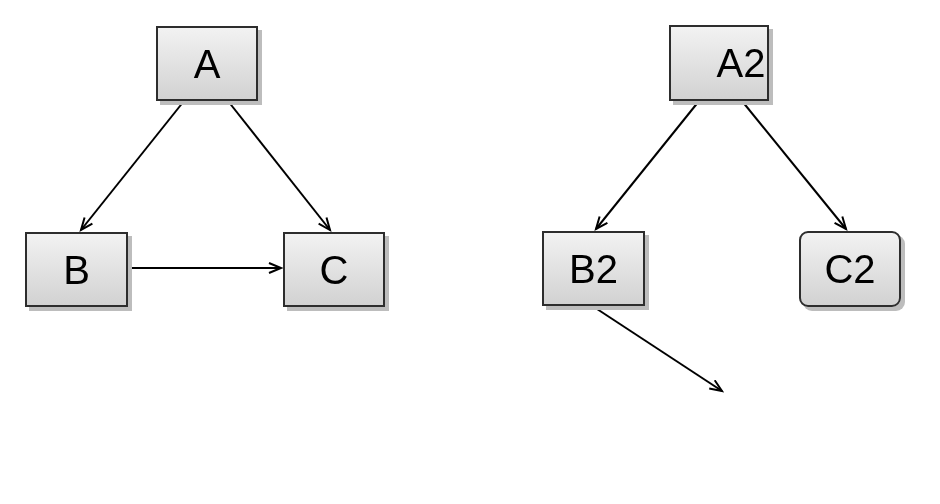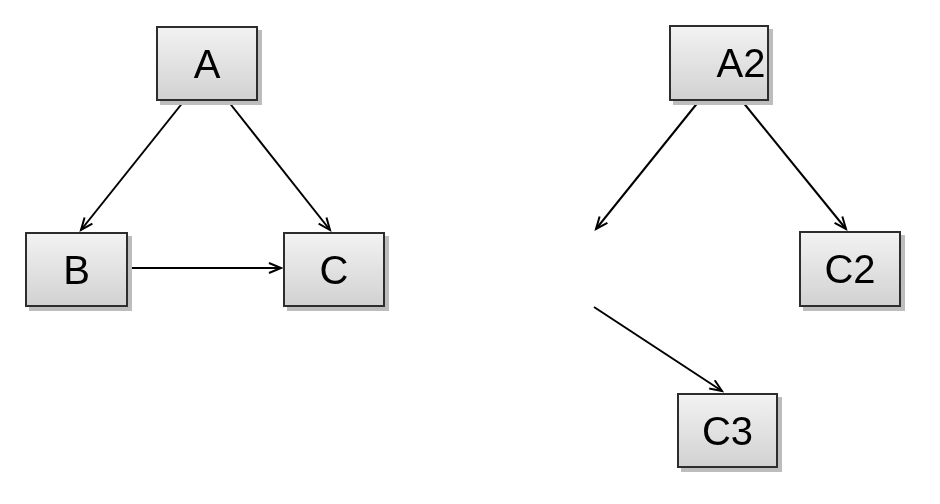--- a/index.html
+++ b/index.html
@@ -66,19 +66,19 @@
     </div>
     <div class="node" style="left: 25px; top: 232px; width: 103px; height: 75px;">
       <span class="node-label">B</span>
     </div>
     <div class="node" style="left: 283px; top: 232px; width: 102px; height: 75px;">
       <span class="node-label">C</span>
     </div>
     <div class="node" style="left: 669px; top: 25px; width: 100px; height: 76px; padding-left: 44px;">
       <span class="node-label">A2</span>
     </div>
-    <div class="node" style="left: 799px; top: 231px; width: 102px; height: 76px;">
+    <div class="node" style="left: 542px; top: 231px; width: 103px; height: 75px;">
+      <span class="node-label">B2</span>
+    </div>
+    <div class="node" style="left: 799px; top: 231px; width: 102px; height: 76px; border-radius: 9px;">
       <span class="node-label">C2</span>
-    </div>
-    <div class="node" style="left: 677px; top: 393px; width: 101px; height: 75px;">
-      <span class="node-label">C3</span>
     </div>
   </div>
 
 </body></html>

